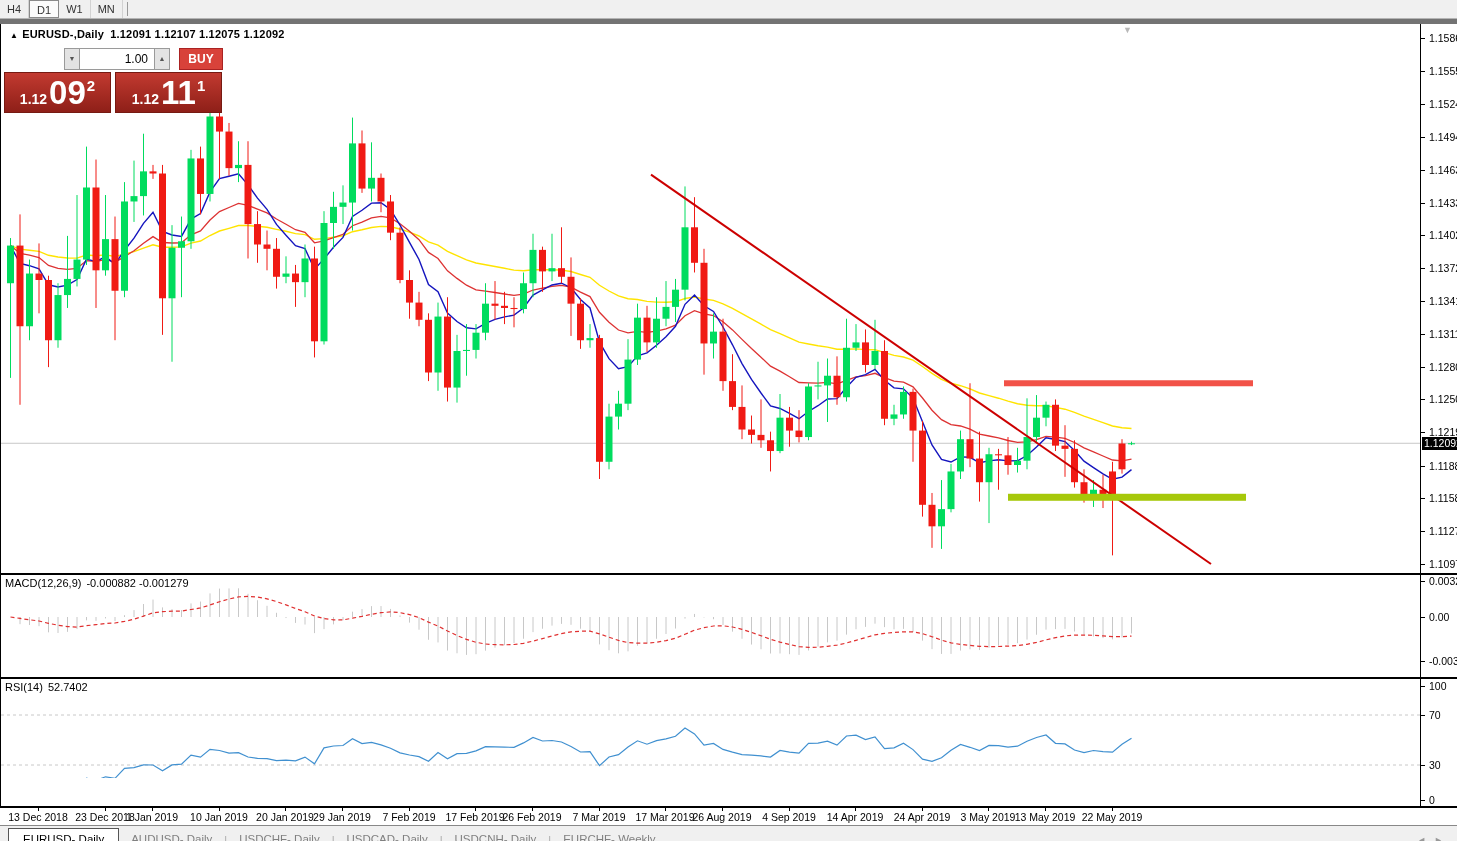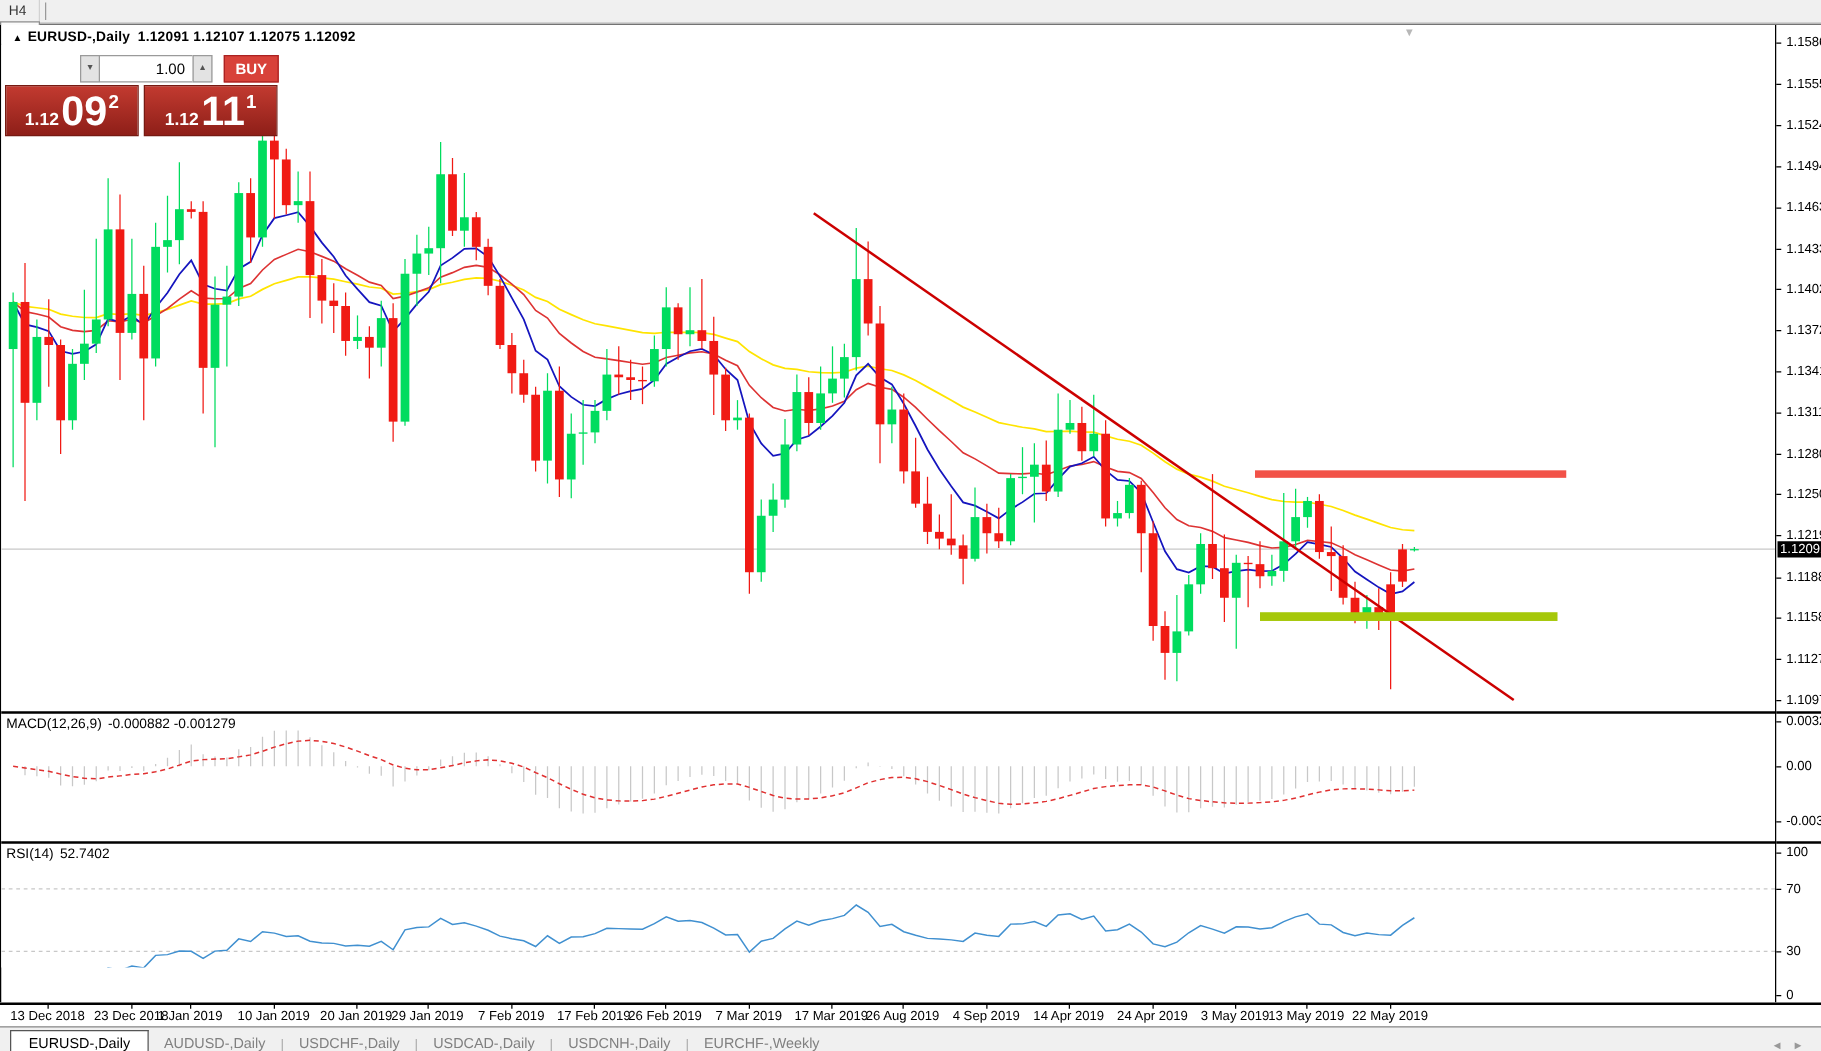--- a/index.html
+++ b/index.html
@@ -3,21 +3,21 @@
 <meta charset="utf-8">
 <style>
   html,body{margin:0;padding:0;}
   body{width:1457px;height:841px;background:#f0f0f0;font-family:"Liberation Sans",sans-serif;overflow:hidden;position:relative;}
   
   .toolbar{height:18px;background:#f0f0f0;display:flex;align-items:stretch;border-bottom:1px solid #b4b4b4;}
   .tf-btn{font-size:11px;color:#333;padding:1px 7px 0 7px;border-right:1px solid #d2d2d2;cursor:default;line-height:16px;}
   .tf-btn.active{background:#fbfbfb;border:1px solid #8a8a8a;border-right:1px solid #8a8a8a;}
   .tf-sep{width:1px;background:#9a9a9a;margin:2px 4px;}
   
-  .shell{display:flex;width:1457px;border-top:1px solid #737373;background:#fff;}
+  .shell{display:flex;width:1457px;border-top:5px solid #737373;background:#fff;}
   .plot-col{width:1420px;position:relative;border-left:1px solid #000;box-sizing:border-box;}
   .axis-col{width:37px;border-left:1px solid #000;box-sizing:border-box;background:#fff;position:relative;}
   .panel{position:relative;background:#fff;overflow:hidden;}
   .panel.main{height:549px;}
   .panel.macd{height:104px;border-top:2px solid #000;box-sizing:border-box;text-align:right;}
   .panel.rsi{height:101px;border-top:2px solid #000;box-sizing:border-box;}
   .axis-zone{position:relative;overflow:visible;}
   .axis-zone.z-main{height:549px;}
   .axis-zone.z-macd{height:104px;border-top:2px solid #000;box-sizing:border-box;}
   .axis-zone.z-rsi{height:129px;border-top:2px solid #000;box-sizing:border-box;}
@@ -54,21 +54,21 @@
   .tabs{display:flex;align-items:flex-end;padding-left:8px;height:100%;}
   .tab{font-size:11.5px;color:#808080;padding:3px 12px;line-height:14px;}
   .tab.active{background:#fff;color:#000;border:1px solid #555;border-bottom:none;margin-bottom:0;padding:3px 14px;}
   .tab-sep{color:#aaa;font-size:11px;padding-bottom:3px;}
   .tab-nav{position:absolute;right:6px;bottom:4px;color:#999;font-size:9px;letter-spacing:8px;}
 </style>
 </head>
 <body>
 
 <div class="toolbar">
-  <div id="tfGroup" style="display:flex;flex-direction:column;">
+  <div id="tfGroup" style="display:flex;">
       <div class="tf-btn">H4</div>
       <div class="tf-btn active">D1</div>
       <div class="tf-btn">W1</div>
       <div class="tf-btn">MN</div>
     </div>
   <div class="tf-sep"></div>
 </div>
 
 <div class="shell">
   <div class="plot-col">

